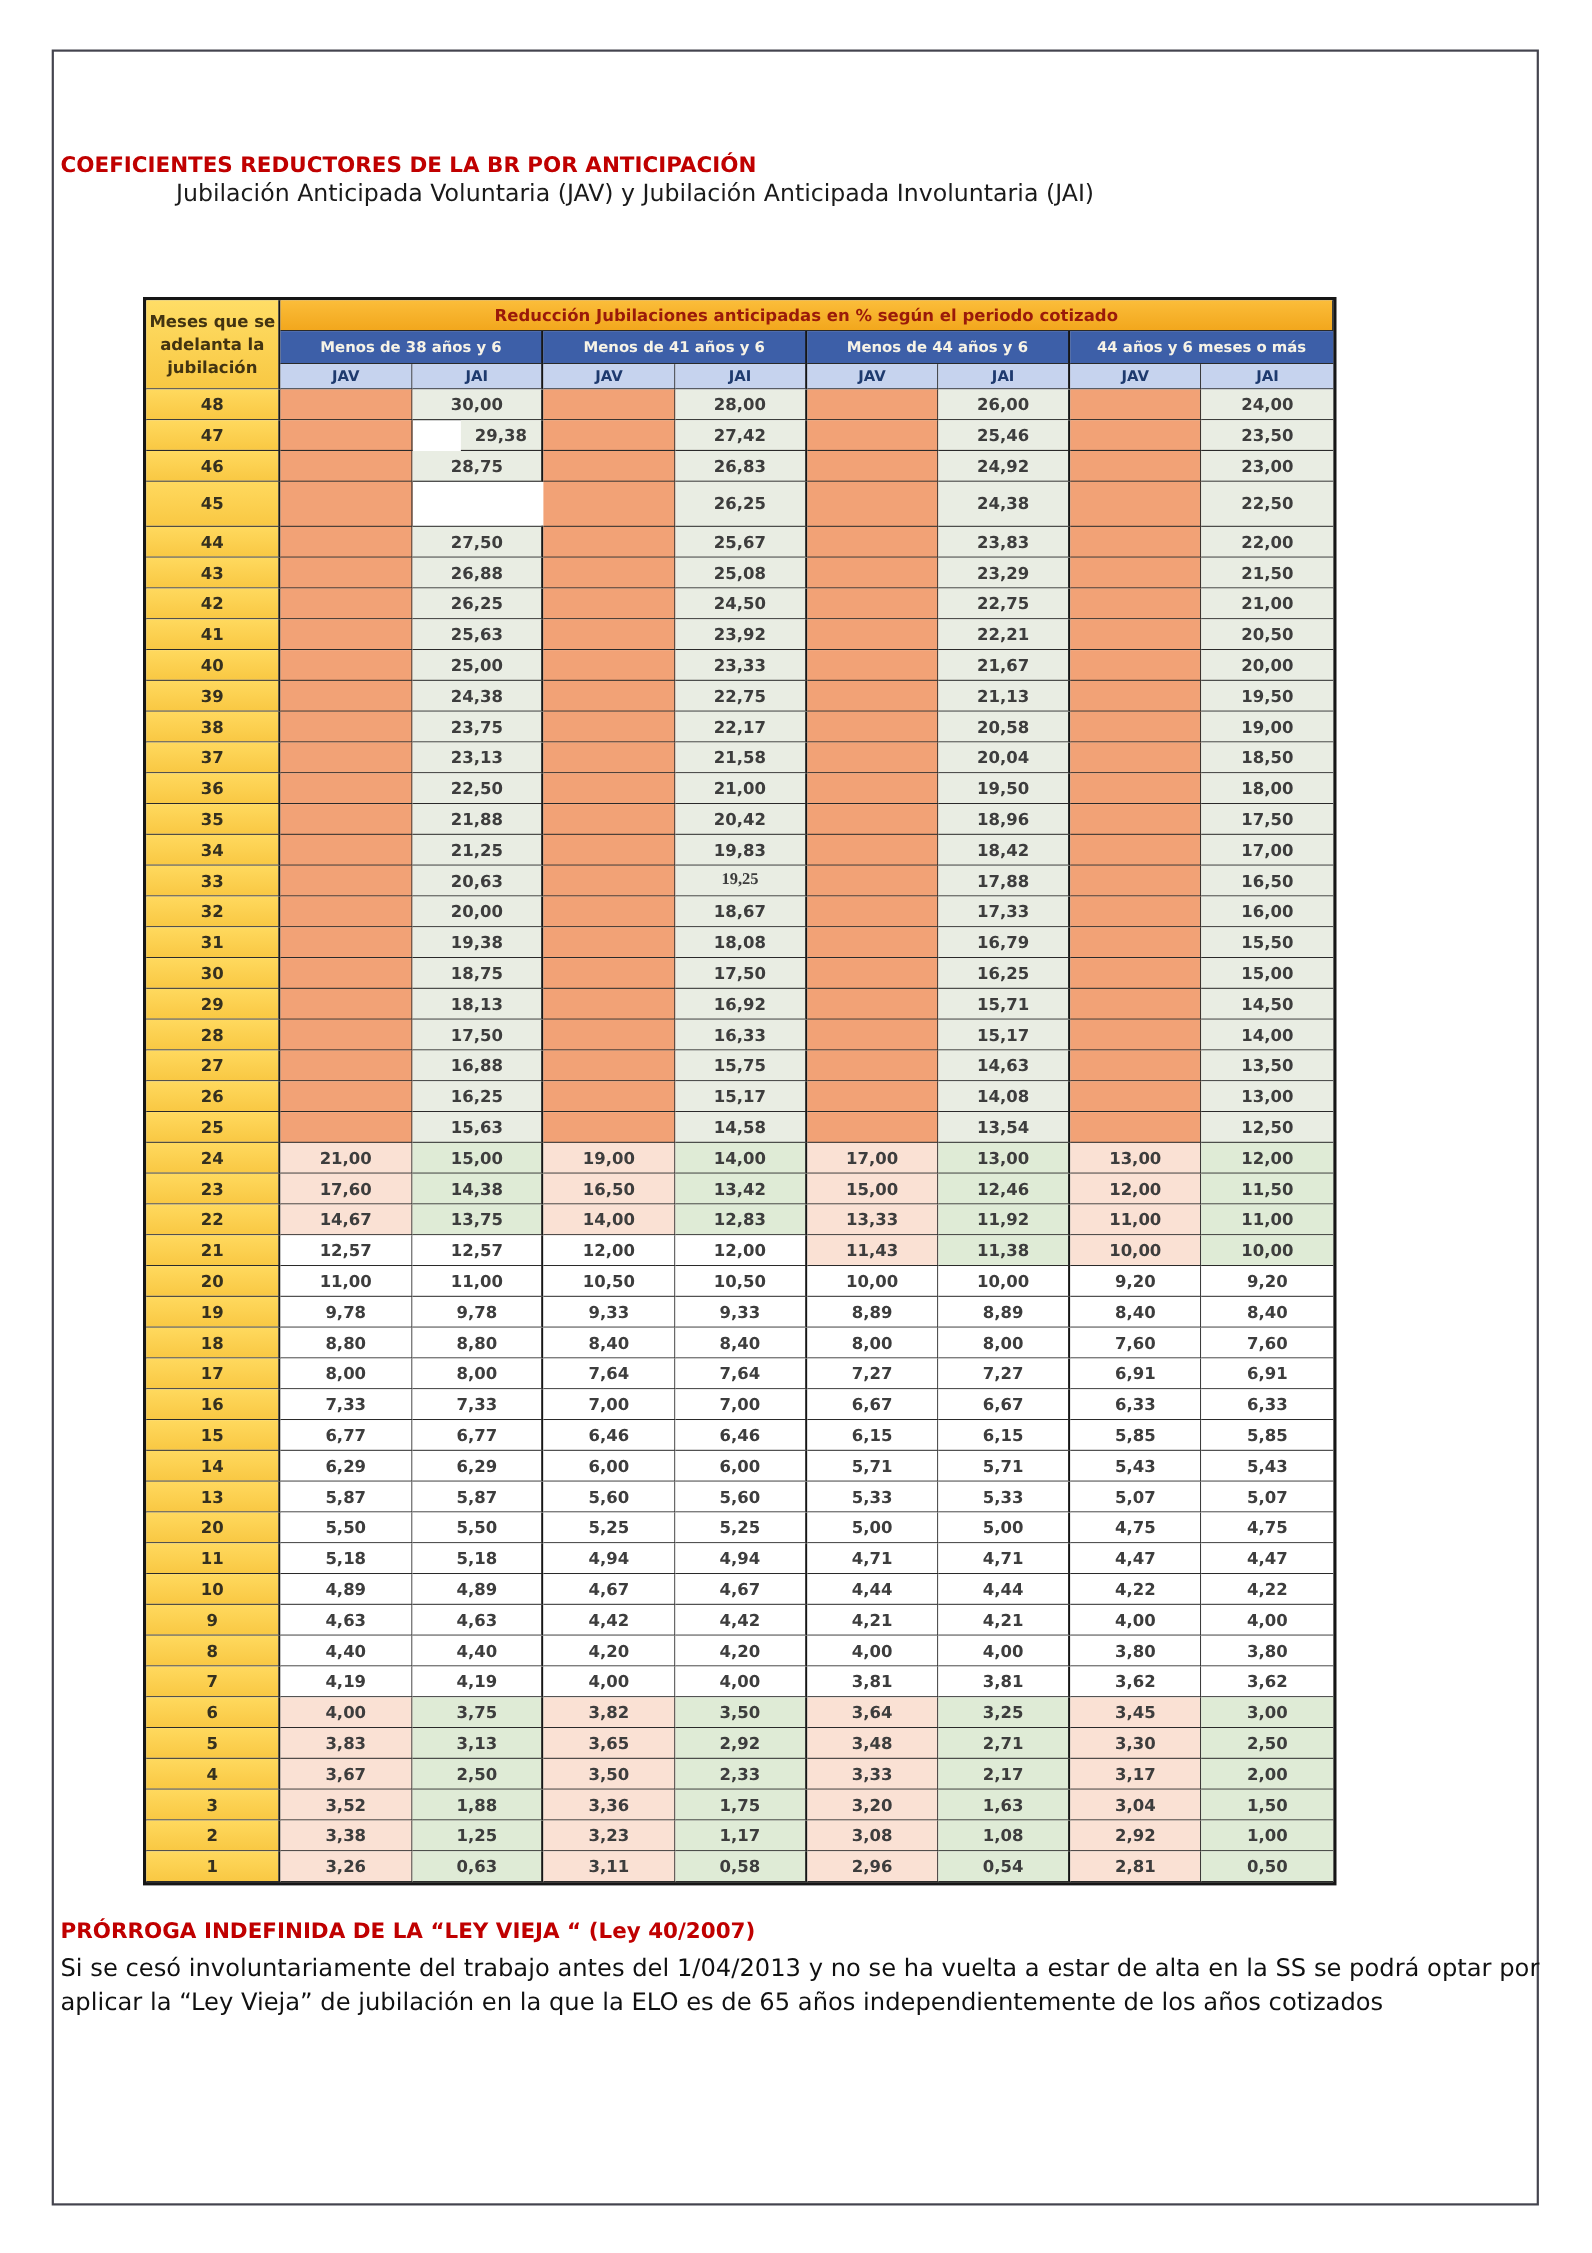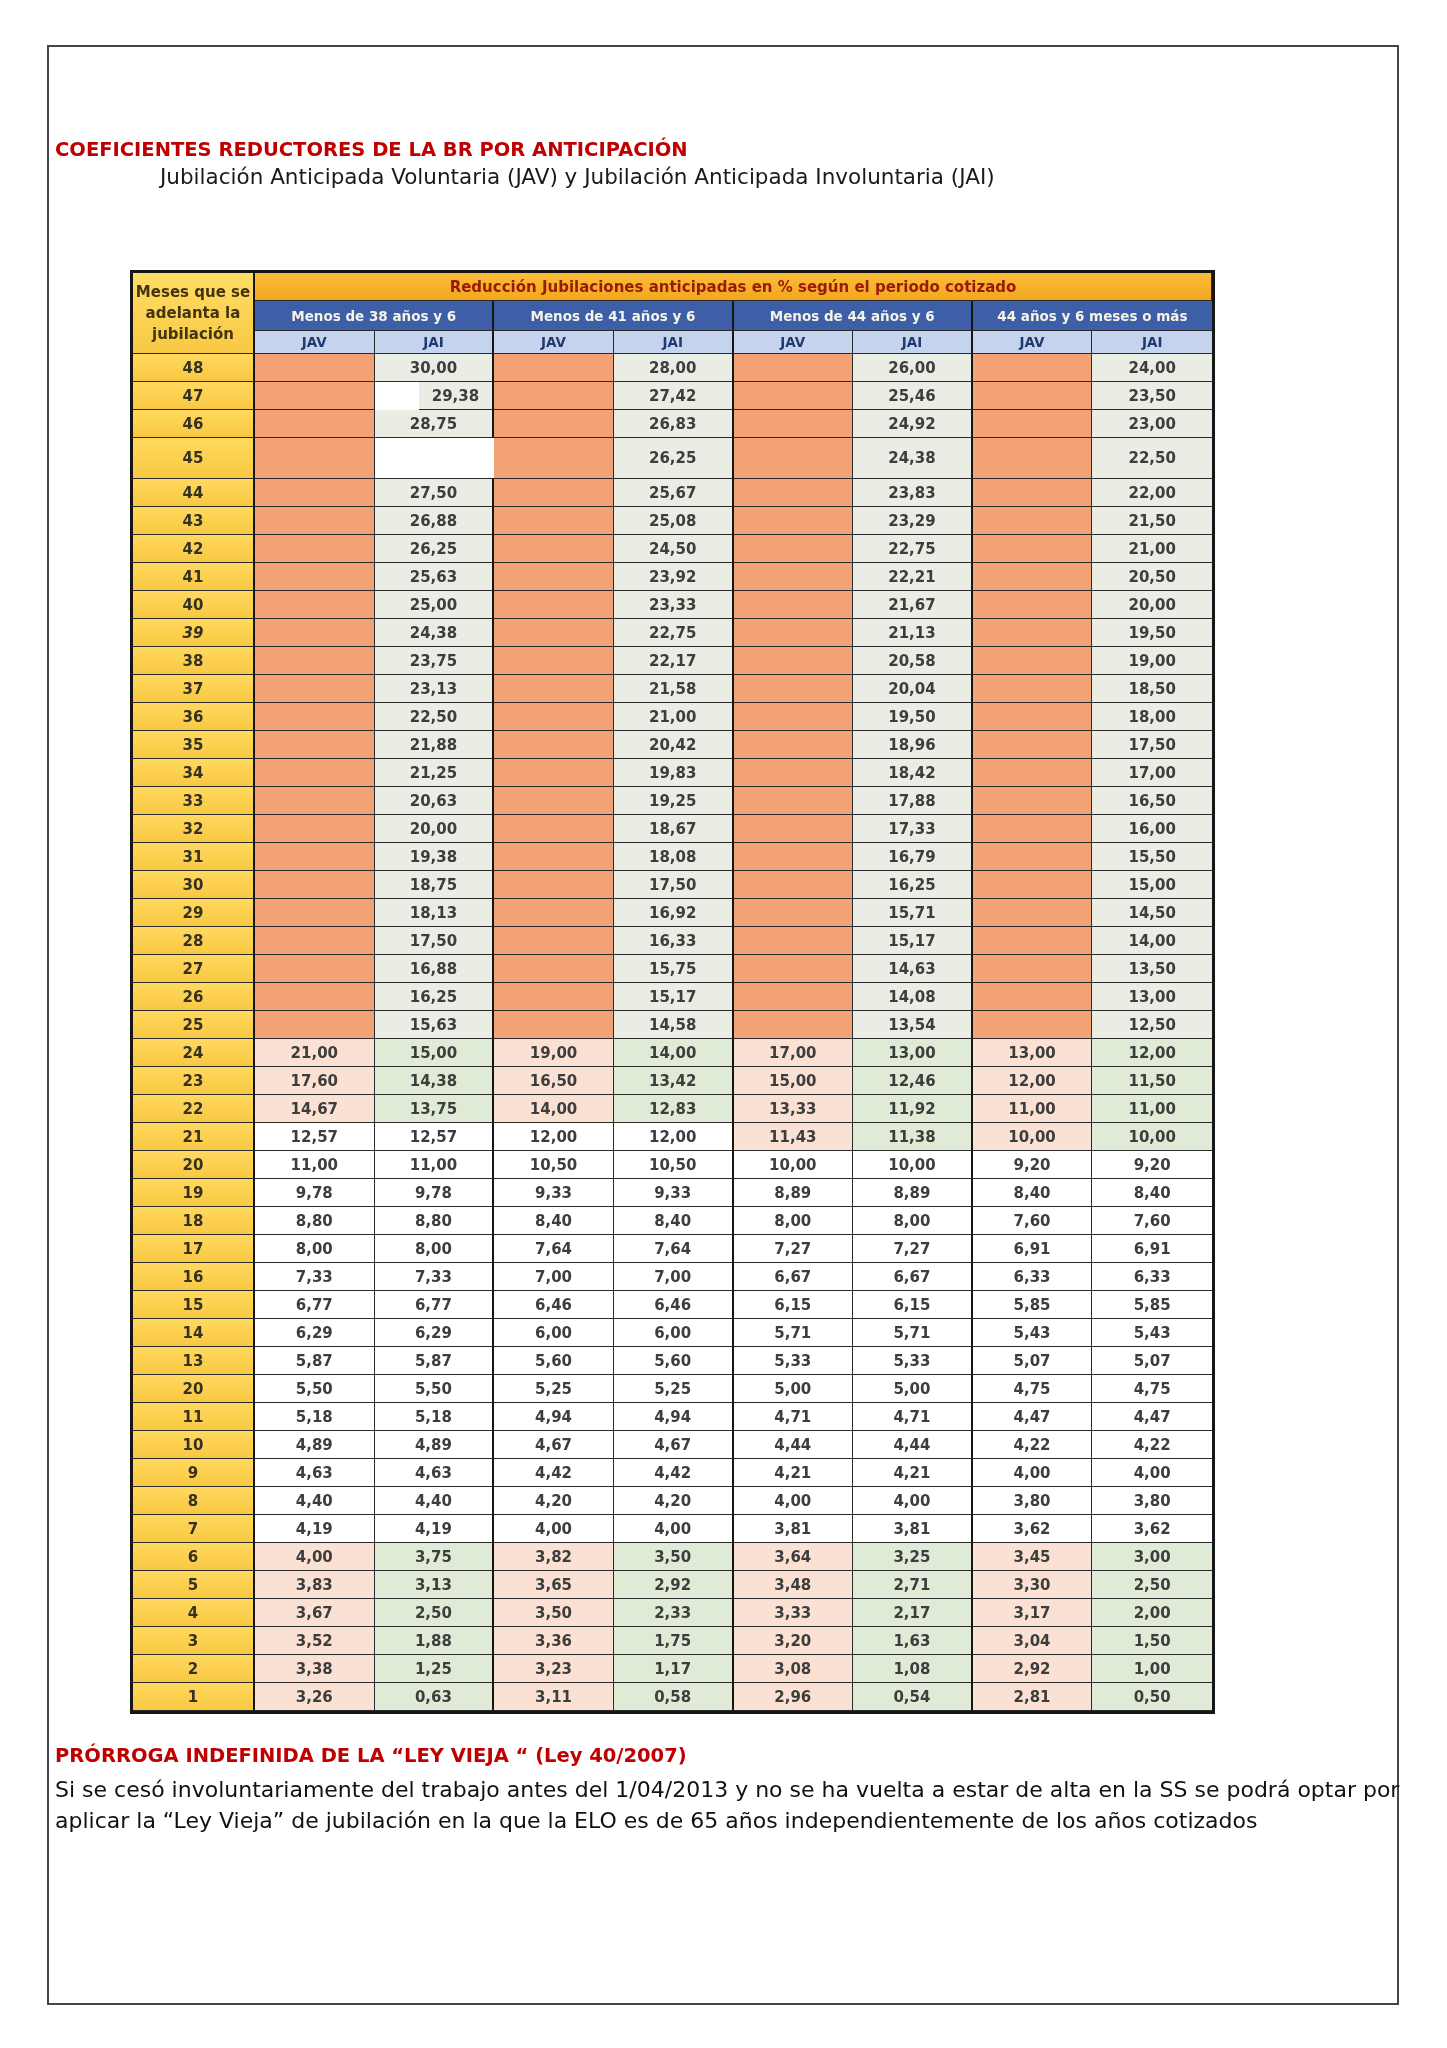--- a/index.html
+++ b/index.html
@@ -178,21 +178,21 @@
     <div class="cell val c-jai lastcol" style="grid-area: 11 / 9;">20,50</div>
     <div class="cell month sep" style="grid-area: 12 / 1;">40</div>
     <div class="cell val c-na" style="grid-area: 12 / 2;"></div>
     <div class="cell val c-jai sep" style="grid-area: 12 / 3;">25,00</div>
     <div class="cell val c-na" style="grid-area: 12 / 4;"></div>
     <div class="cell val c-jai sep" style="grid-area: 12 / 5;">23,33</div>
     <div class="cell val c-na" style="grid-area: 12 / 6;"></div>
     <div class="cell val c-jai sep" style="grid-area: 12 / 7;">21,67</div>
     <div class="cell val c-na" style="grid-area: 12 / 8;"></div>
     <div class="cell val c-jai lastcol" style="grid-area: 12 / 9;">20,00</div>
-    <div class="cell month sep" style="grid-area: 13 / 1; font-style: italic;">39</div>
+    <div class="cell month sep" style="grid-area: 13 / 1;">39</div>
     <div class="cell val c-na" style="grid-area: 13 / 2;"></div>
     <div class="cell val c-jai sep" style="grid-area: 13 / 3;">24,38</div>
     <div class="cell val c-na" style="grid-area: 13 / 4;"></div>
     <div class="cell val c-jai sep" style="grid-area: 13 / 5;">22,75</div>
     <div class="cell val c-na" style="grid-area: 13 / 6;"></div>
     <div class="cell val c-jai sep" style="grid-area: 13 / 7;">21,13</div>
     <div class="cell val c-na" style="grid-area: 13 / 8;"></div>
     <div class="cell val c-jai lastcol" style="grid-area: 13 / 9;">19,50</div>
     <div class="cell month sep" style="grid-area: 14 / 1;">38</div>
     <div class="cell val c-na" style="grid-area: 14 / 2;"></div>
@@ -236,21 +236,21 @@
     <div class="cell val c-na" style="grid-area: 18 / 4;"></div>
     <div class="cell val c-jai sep" style="grid-area: 18 / 5;">19,83</div>
     <div class="cell val c-na" style="grid-area: 18 / 6;"></div>
     <div class="cell val c-jai sep" style="grid-area: 18 / 7;">18,42</div>
     <div class="cell val c-na" style="grid-area: 18 / 8;"></div>
     <div class="cell val c-jai lastcol" style="grid-area: 18 / 9;">17,00</div>
     <div class="cell month sep" style="grid-area: 19 / 1;">33</div>
     <div class="cell val c-na" style="grid-area: 19 / 2;"></div>
     <div class="cell val c-jai sep" style="grid-area: 19 / 3;">20,63</div>
     <div class="cell val c-na" style="grid-area: 19 / 4;"></div>
-    <div class="cell val c-jai sep" style="grid-area: 19 / 5;">19,25</div>
+    <div class="cell val c-jai sep" style="grid-area: 19 / 5; font-family: Liberation Serif, serif;">19,25</div>
     <div class="cell val c-na" style="grid-area: 19 / 6;"></div>
     <div class="cell val c-jai sep" style="grid-area: 19 / 7;">17,88</div>
     <div class="cell val c-na" style="grid-area: 19 / 8;"></div>
     <div class="cell val c-jai lastcol" style="grid-area: 19 / 9;">16,50</div>
     <div class="cell month sep" style="grid-area: 20 / 1;">32</div>
     <div class="cell val c-na" style="grid-area: 20 / 2;"></div>
     <div class="cell val c-jai sep" style="grid-area: 20 / 3;">20,00</div>
     <div class="cell val c-na" style="grid-area: 20 / 4;"></div>
     <div class="cell val c-jai sep" style="grid-area: 20 / 5;">18,67</div>
     <div class="cell val c-na" style="grid-area: 20 / 6;"></div>

